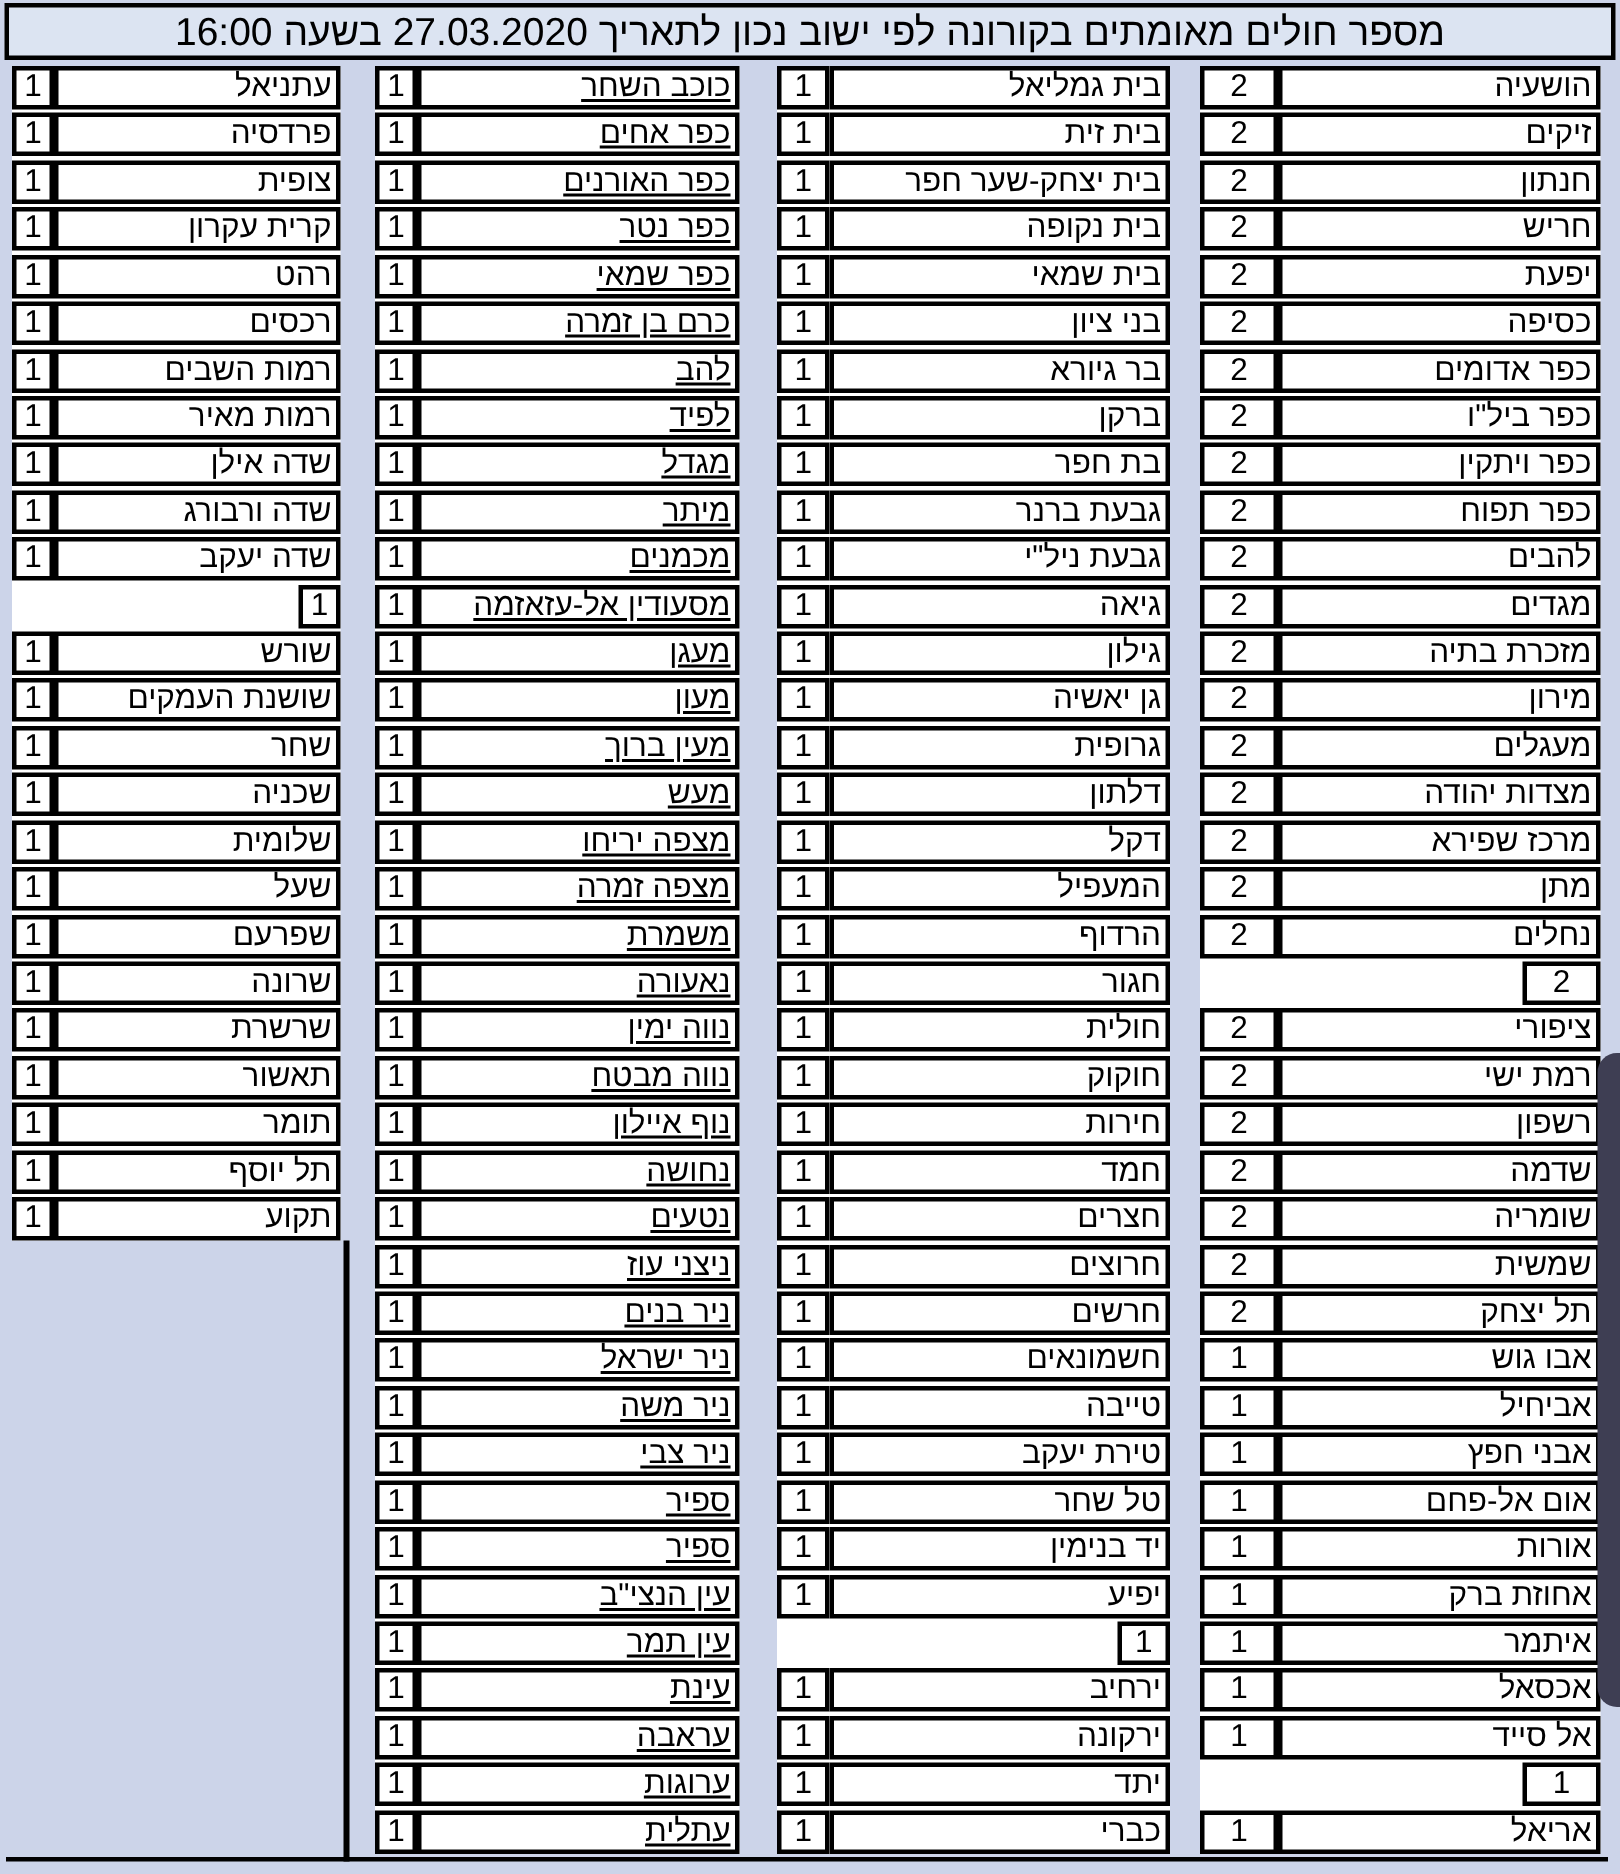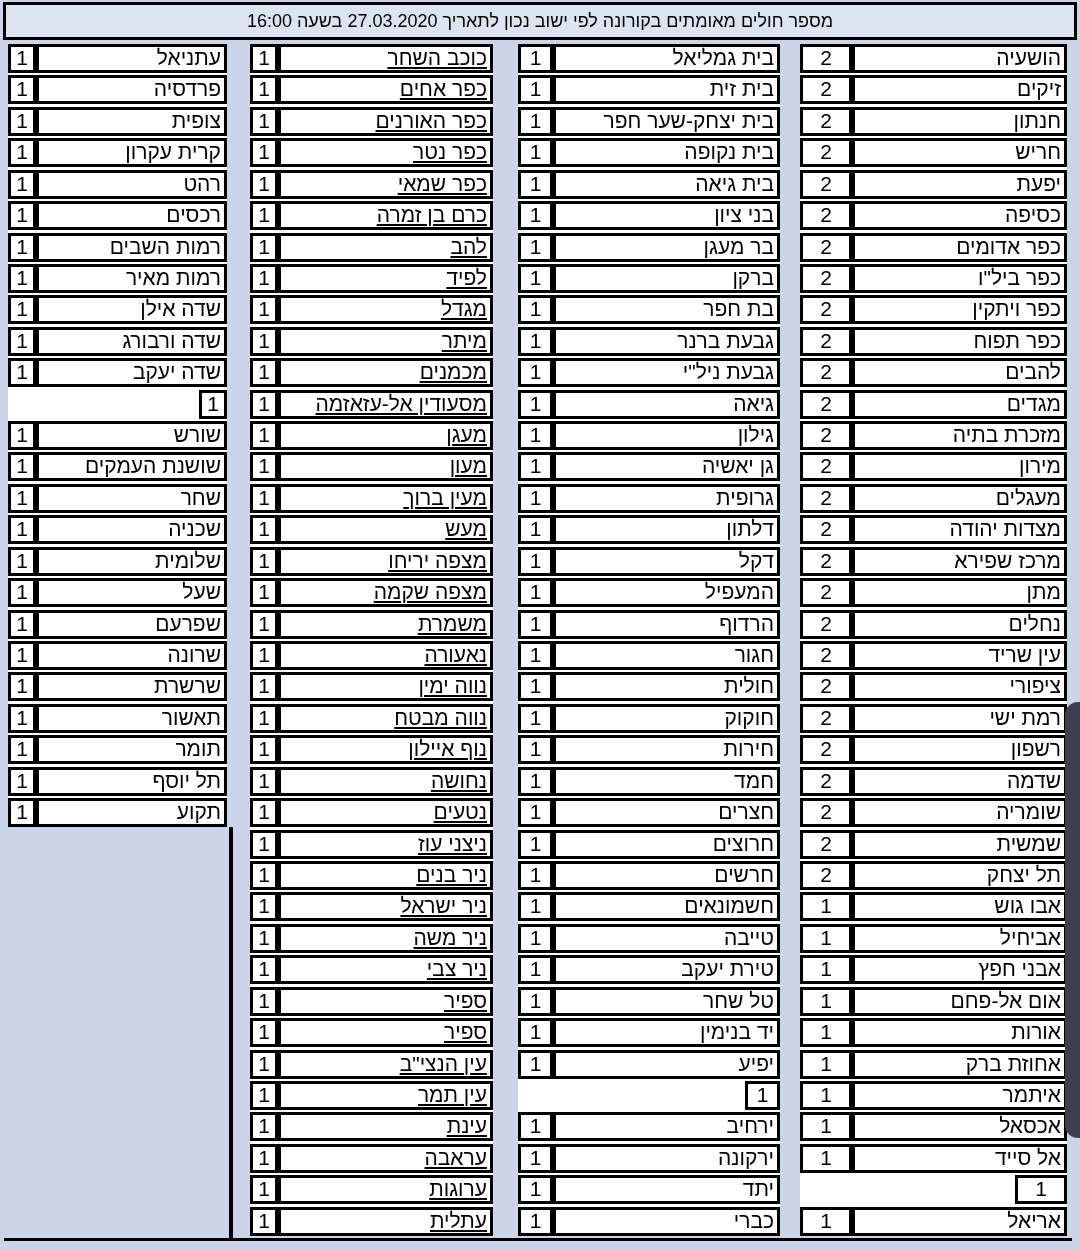--- a/index.html
+++ b/index.html
@@ -14,21 +14,21 @@
     color: #000;
   }
   .title-bar {
     position: absolute;
     top: 2px; left: 3px;
     width: 1074px; height: 38px;
     box-sizing: border-box;
     border: 3px solid #000;
     background: #dce4f2;
     text-align: center;
-    font-size: 18px;
+    font-size: 26px;
     line-height: 32px;
     white-space: nowrap;
     overflow: hidden;
   }
   .group {
     position: absolute;
     top: 44px;
     display: flex;
     flex-direction: column;
     gap: 2.43px;
@@ -151,21 +151,20 @@
     </div>
     <div class="row">
       <div class="cell name">מתן</div>
       <div class="cell num">2</div>
     </div>
     <div class="row">
       <div class="cell name">נחלים</div>
       <div class="cell num">2</div>
     </div>
     <div class="row">
-      <div class="cell name">עין שריד</div>
       <div class="cell num">2</div>
     </div>
     <div class="row">
       <div class="cell name">ציפורי</div>
       <div class="cell num">2</div>
     </div>
     <div class="row">
       <div class="cell name">רמת ישי</div>
       <div class="cell num">2</div>
     </div>
@@ -244,29 +243,29 @@
     </div>
     <div class="row">
       <div class="cell name">בית יצחק-שער חפר</div>
       <div class="cell num">1</div>
     </div>
     <div class="row">
       <div class="cell name">בית נקופה</div>
       <div class="cell num">1</div>
     </div>
     <div class="row">
-      <div class="cell name">בית גיאה</div>
+      <div class="cell name">בית שמאי</div>
       <div class="cell num">1</div>
     </div>
     <div class="row">
       <div class="cell name">בני ציון</div>
       <div class="cell num">1</div>
     </div>
     <div class="row">
-      <div class="cell name">בר מעגן</div>
+      <div class="cell name">בר גיורא</div>
       <div class="cell num">1</div>
     </div>
     <div class="row">
       <div class="cell name">ברקן</div>
       <div class="cell num">1</div>
     </div>
     <div class="row">
       <div class="cell name">בת חפר</div>
       <div class="cell num">1</div>
     </div>
@@ -449,21 +448,21 @@
     </div>
     <div class="row">
       <div class="cell name">מעש</div>
       <div class="cell num">1</div>
     </div>
     <div class="row">
       <div class="cell name">מצפה יריחו</div>
       <div class="cell num">1</div>
     </div>
     <div class="row">
-      <div class="cell name">מצפה שקמה</div>
+      <div class="cell name">מצפה זמרה</div>
       <div class="cell num">1</div>
     </div>
     <div class="row">
       <div class="cell name">משמרת</div>
       <div class="cell num">1</div>
     </div>
     <div class="row">
       <div class="cell name">נאעורה</div>
       <div class="cell num">1</div>
     </div>

